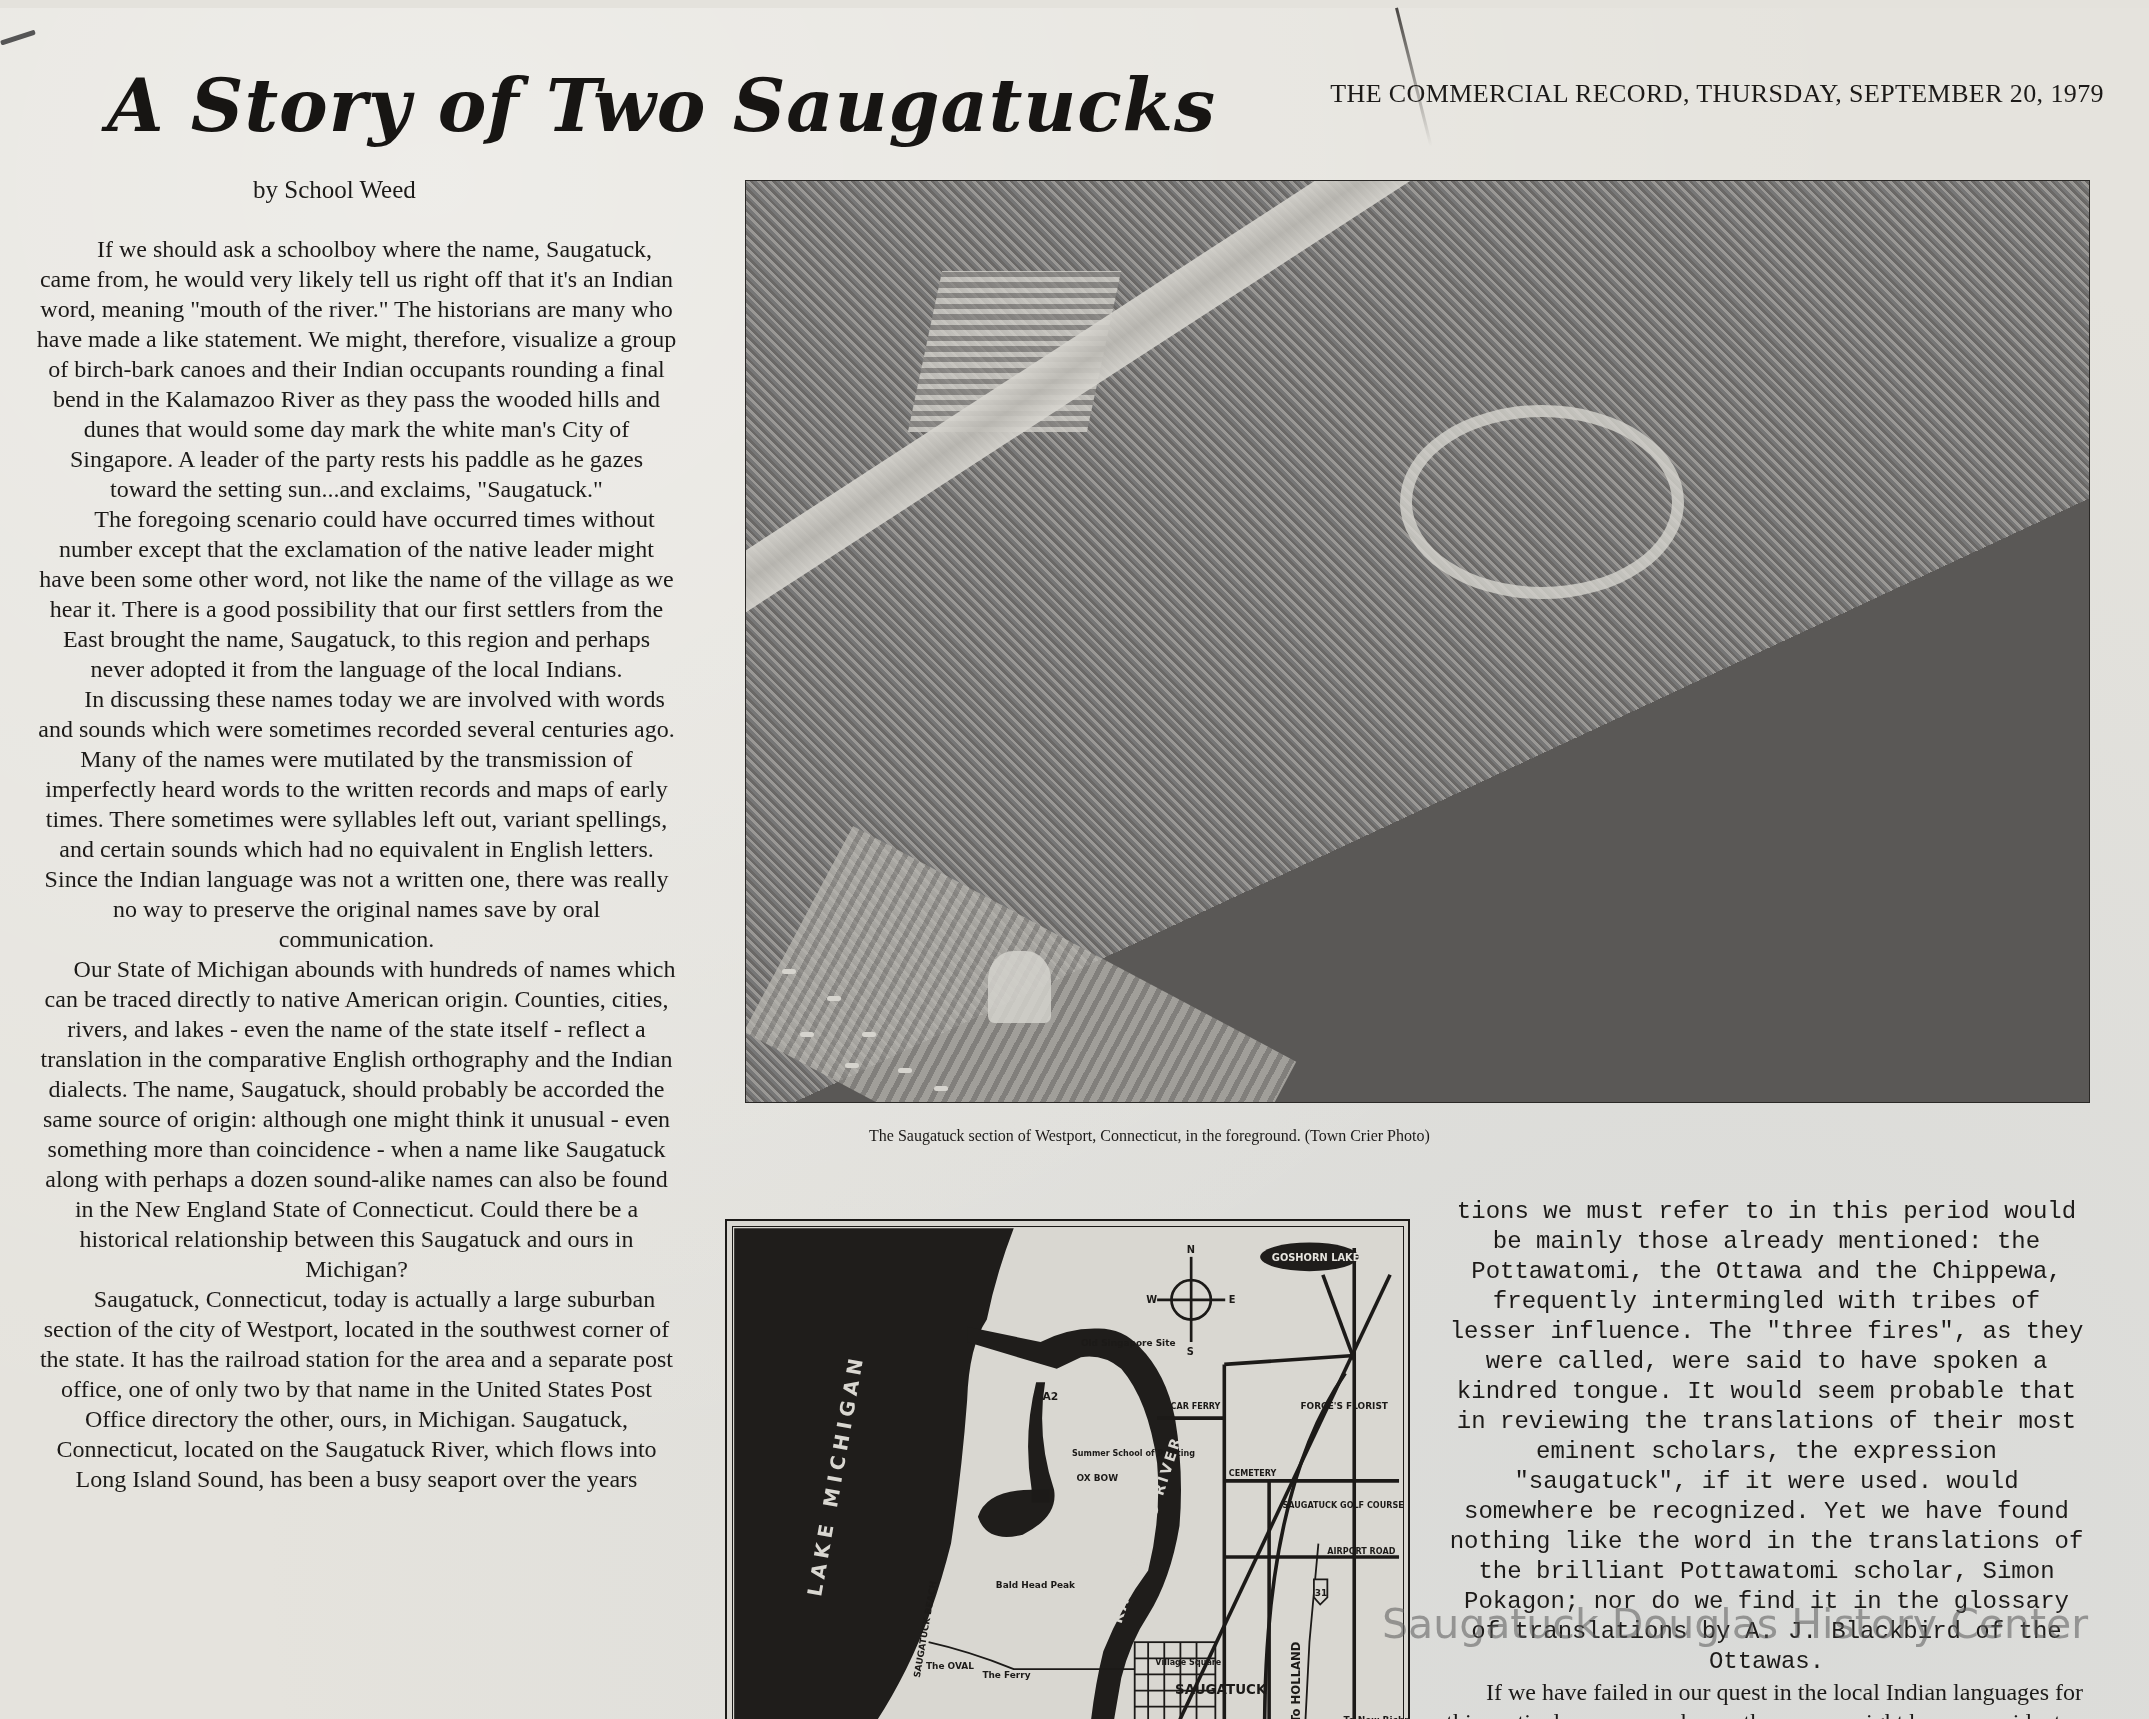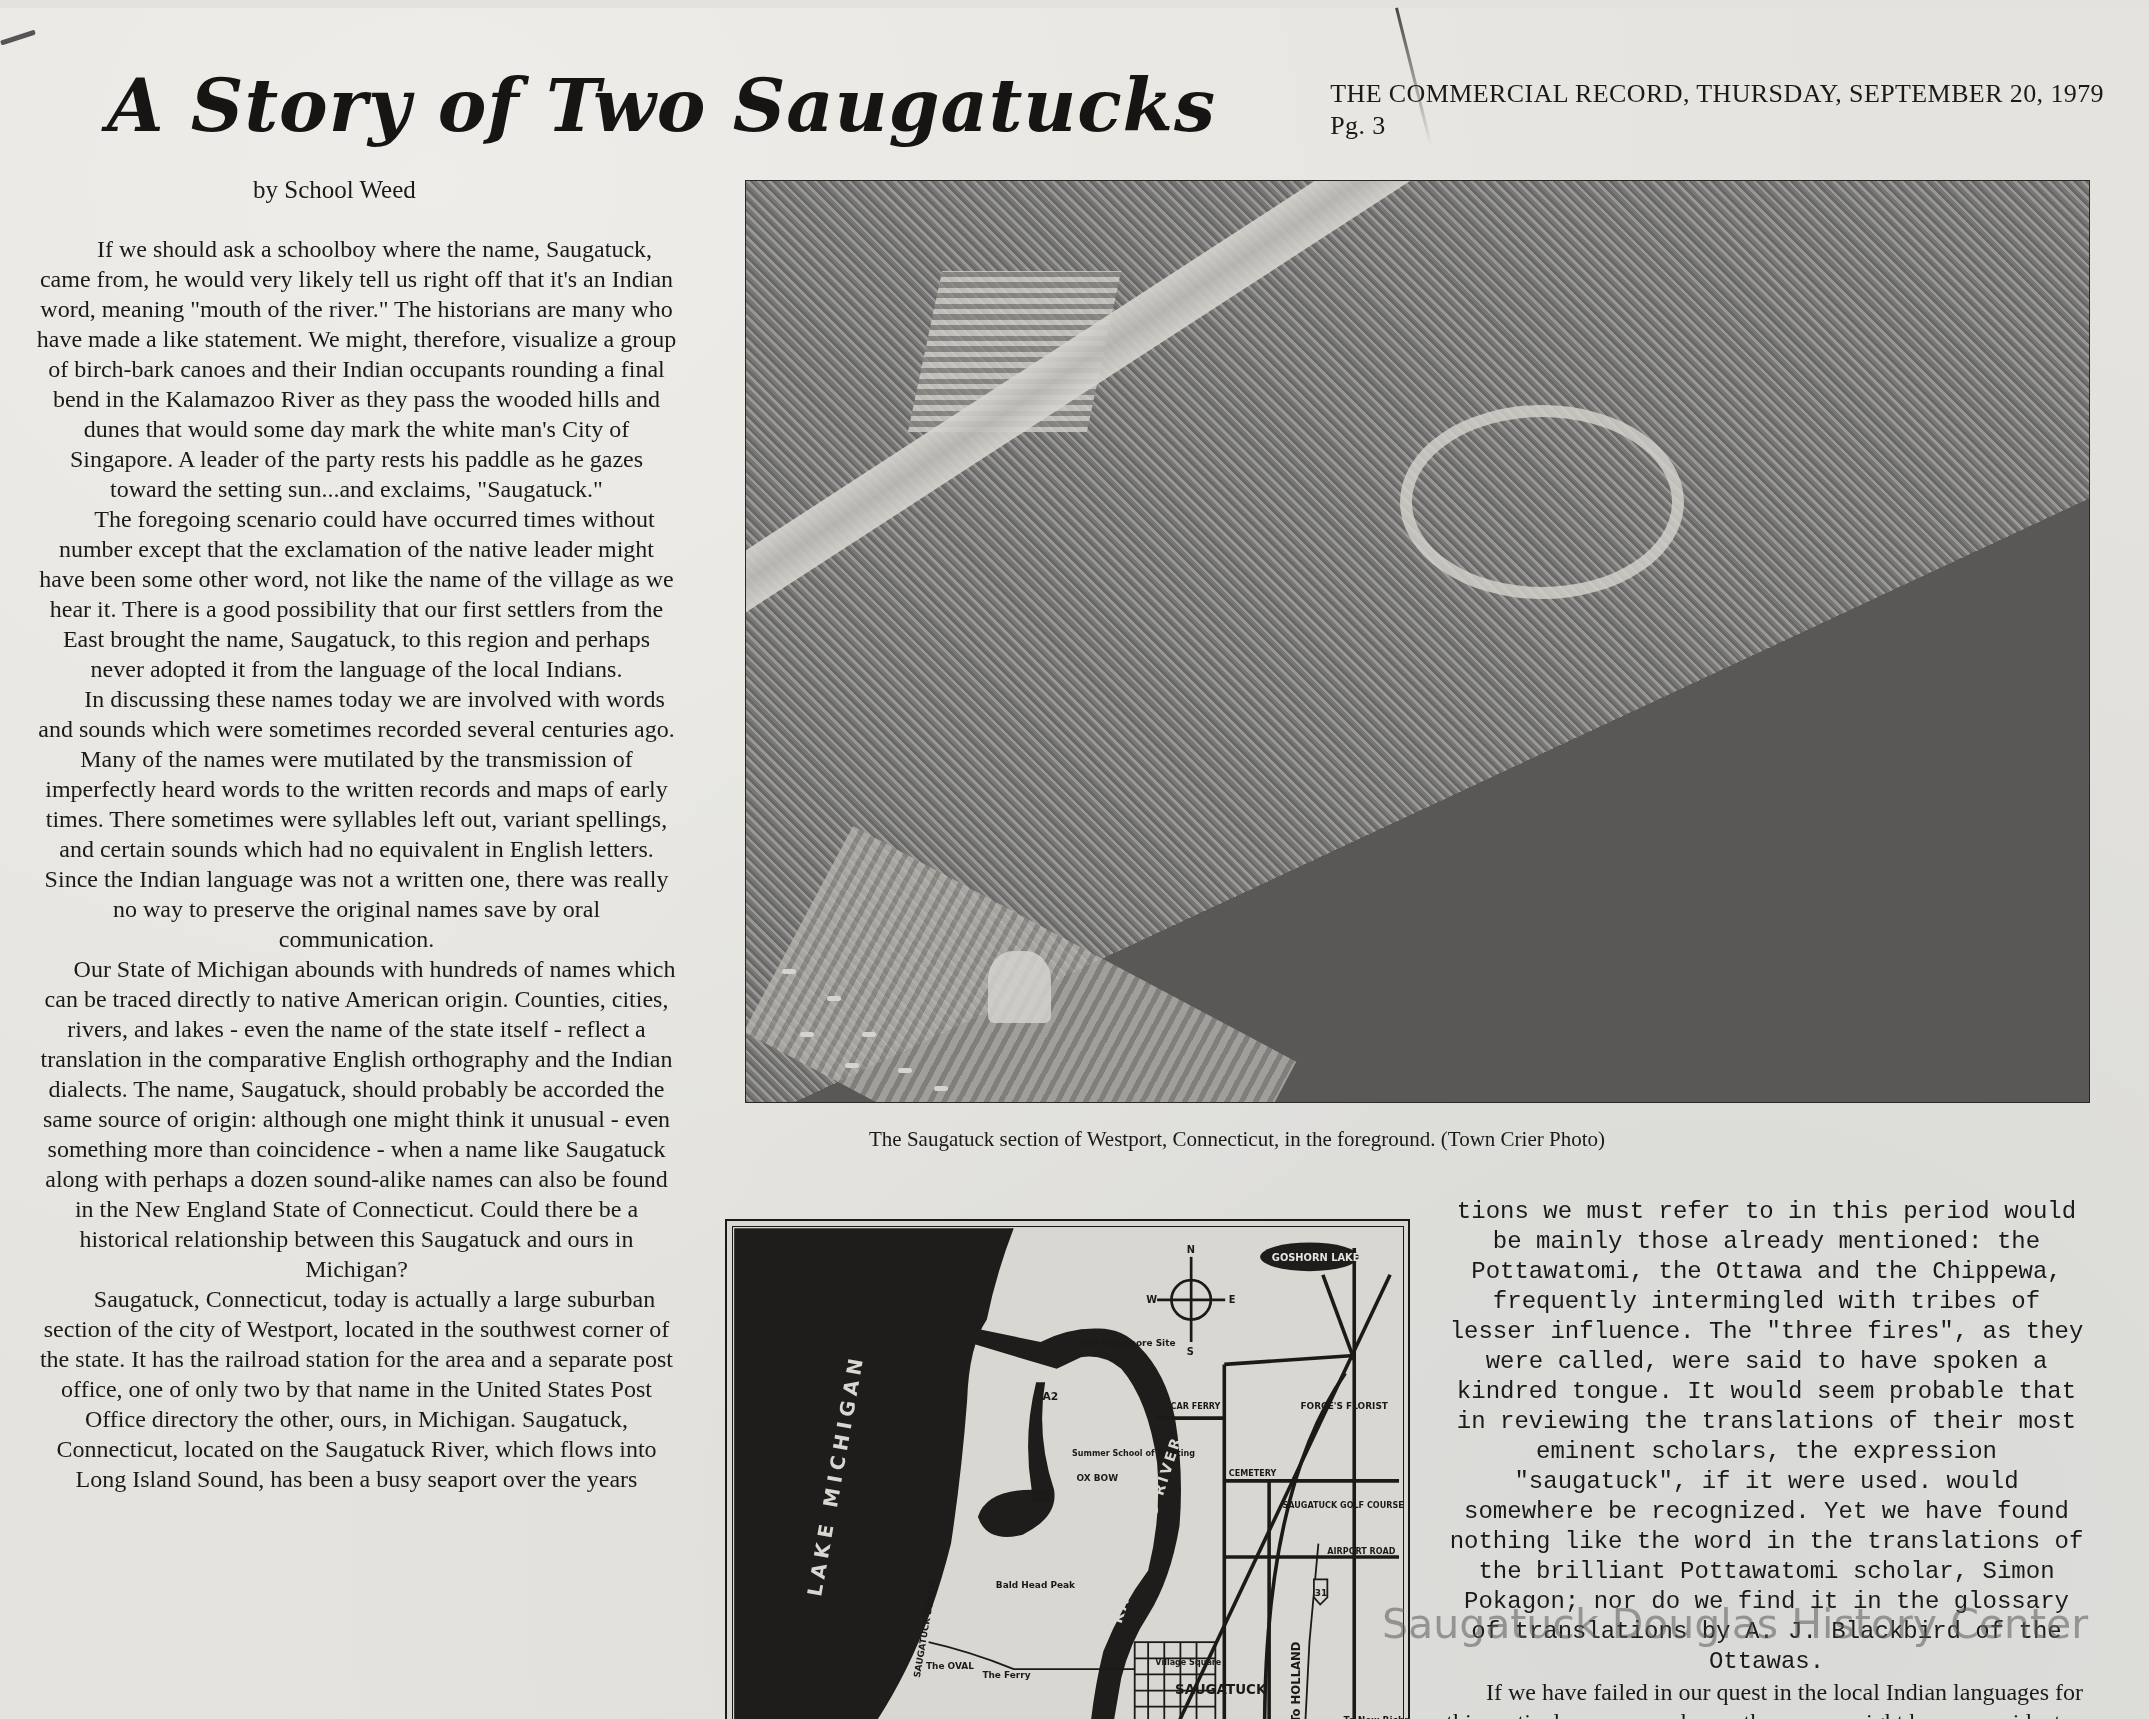--- a/index.html
+++ b/index.html
@@ -79,21 +79,21 @@
     }
     .photo .tank {
       position: absolute; left: 242px; top: 770px; width: 63px; height: 72px;
       background: #d4d2cc; border-radius: 40% 40% 10% 10%; opacity: 0.85;
     }
     .photo .boats span {
       position: absolute; width: 14.3px; height: 5.4px; background: #d6d4ce; border-radius: 2.7px;
     }
     .caption {
       position: absolute; left: 869px; top: 1119px;
-      font-family: "Liberation Serif", serif; font-size: 21px; white-space: nowrap;
+      font-family: "Liberation Serif", serif; font-size: 16px; white-space: nowrap;
     }
     .map {
       position: absolute; left: 725px; top: 1211px; width: 681px; height: 509px;
       border: 2.7px solid #1c1a18; border-bottom: none; background: #d9d7d1; overflow: hidden;
     }
     .map .inner-border {
       position: absolute; left: 4.5px; top: 4.5px; right: 4.5px; bottom: 0;
       border: 1.8px solid #1c1a18; border-bottom: none;
     }
     .map svg { position: absolute; left: 0; top: 0; }
@@ -111,21 +111,20 @@
 <body>
 
 <div class="paper">
   <div class="staple"></div>
   <div class="crease"></div>
 
   <div class="headline">A Story of Two Saugatucks</div>
 
   <div class="masthead">
     <div>THE COMMERCIAL RECORD, THURSDAY, SEPTEMBER 20, 1979</div>
-    <div>Pg. 3</div>
   </div>
 
   <div class="byline">by School Weed</div>
 
   <div class="col col-left">
     <p>If we should ask a schoolboy where the name, Saugatuck, came from, he would very likely tell us right off that it's an Indian word, meaning "mouth of the river." The historians are many who have made a like statement. We might, therefore, visualize a group of birch-bark canoes and their Indian occupants rounding a final bend in the Kalamazoo River as they pass the wooded hills and dunes that would some day mark the white man's City of Singapore. A leader of the party rests his paddle as he gazes toward the setting sun...and exclaims, "Saugatuck."</p>
     <p>The foregoing scenario could have occurred times without number except that the exclamation of the native leader might have been some other word, not like the name of the village as we hear it. There is a good possibility that our first settlers from the East brought the name, Saugatuck, to this region and perhaps never adopted it from the language of the local Indians.</p>
     <p>In discussing these names today we are involved with words and sounds which were sometimes recorded several centuries ago. Many of the names were mutilated by the transmission of imperfectly heard words to the written records and maps of early times. There sometimes were syllables left out, variant spellings, and certain sounds which had no equivalent in English letters. Since the Indian language was not a written one, there was really no way to preserve the original names save by oral communication.</p>
     <p>Our State of Michigan abounds with hundreds of names which can be traced directly to native American origin. Counties, cities, rivers, and lakes - even the name of the state itself - reflect a translation in the comparative English orthography and the Indian dialects. The name, Saugatuck, should probably be accorded the same source of origin: although one might think it unusual - even something more than coincidence - when a name like Saugatuck along with perhaps a dozen sound-alike names can also be found in the New England State of Connecticut. Could there be a historical relationship between this Saugatuck and ours in Michigan?</p>
     <p>Saugatuck, Connecticut, today is actually a large suburban section of the city of Westport, located in the southwest corner of the state. It has the railroad station for the area and a separate post office, one of only two by that name in the United States Post Office directory the other, ours, in Michigan. Saugatuck, Connecticut, located on the Saugatuck River, which flows into Long Island Sound, has been a busy seaport over the years</p>

